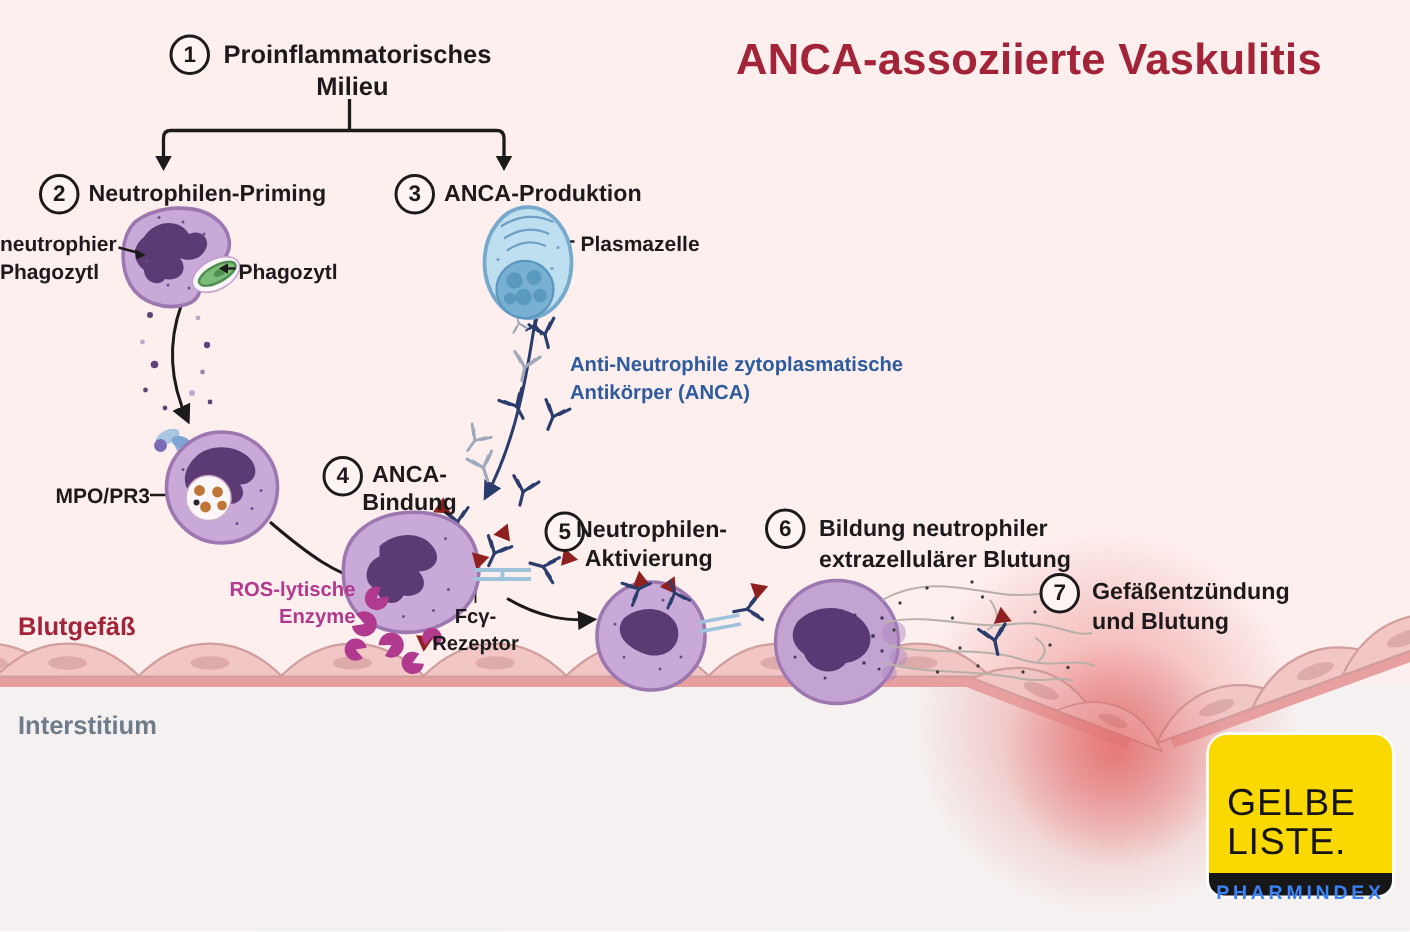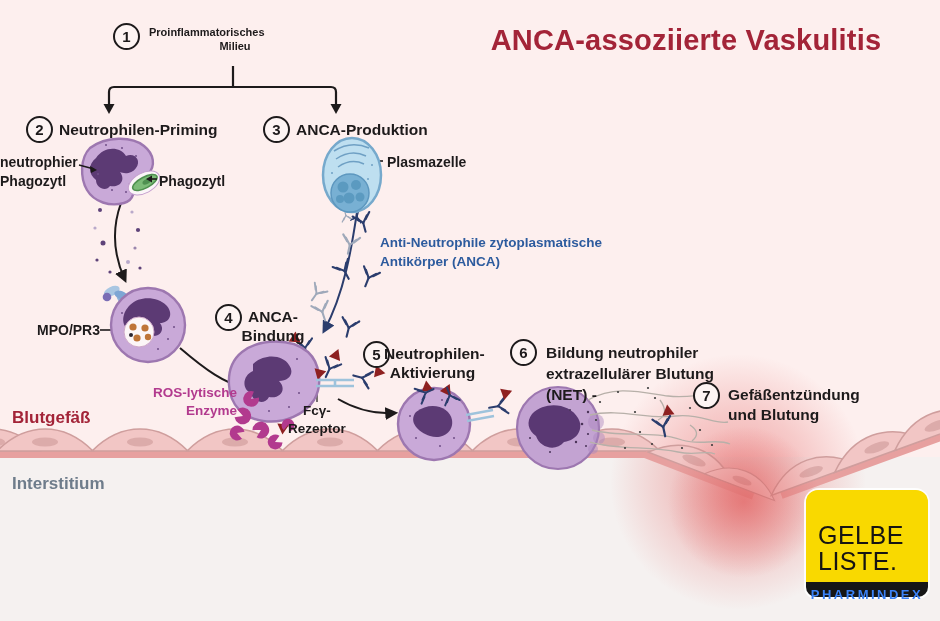--- a/index.html
+++ b/index.html
@@ -10,21 +10,21 @@
   }
   #art{position:absolute;left:0;top:0;z-index:1;}
   .txt{position:absolute;z-index:2;color:#1d1a1b;font-weight:700;line-height:1.25;}
   .badge{
     position:absolute;z-index:2;width:27px;height:27px;border-radius:50%;
     border:2.3px solid #1d1a1b;background:#fdf4f3;color:#1d1a1b;
     font-size:15px;font-weight:700;display:flex;align-items:center;justify-content:center;
     box-sizing:border-box;
   }
   #title{left:462px;top:22px;width:448px;text-align:center;font-size:29px;font-weight:800;color:#a32438;letter-spacing:.2px;}
-  .f16{font-size:11px;} .f15{font-size:15.5px;} .f14{font-size:14px;} .f13{font-size:13.5px;}
+  .f16{font-size:17px;} .f15{font-size:15.5px;} .f14{font-size:14px;} .f13{font-size:13.5px;}
   #anca-label{color:#2d5b9e;}
   #ros-label{color:#b23a8e;text-align:right;}
   #vessel-label{color:#a32438;font-size:17px;}
   #interstitium-label{color:#6e7c8b;font-size:17px;}
   #logo{position:absolute;z-index:3;left:806px;top:490px;width:122px;box-shadow:0 0 0 2px rgba(255,255,255,.9);border-radius:13px 13px 10px 10px;}
   #logo-top{background:#f9d900;border-radius:12px 12px 0 0;height:92px;padding:0 0 0 12px;box-sizing:border-box;}
   #logo-top .ll{padding-top:32px;}
   #logo-top div{font-size:25px;font-weight:400;line-height:26px;color:#161412;letter-spacing:.5px;}
   #logo-bottom{background:#171717;border-radius:0 0 10px 10px;height:15px;color:#3b82f6;
     font-size:13px;font-weight:700;letter-spacing:2.5px;text-align:center;line-height:25px;}
@@ -342,21 +342,20 @@
   <div class="badge" style="left:363px;top:341px">5</div>
   <div class="txt f15" style="left:384px;top:344px;width:97px;text-align:center">
     <div>Neutrophilen-</div>
     <div>Aktivierung</div>
   </div>
 
   <div class="badge" style="left:510px;top:339px">6</div>
   <div class="txt f15" style="left:546px;top:342px;line-height:21px">
     <div>Bildung neutrophiler</div>
     <div>extrazellulärer Blutung</div>
-    <div>(NET) -</div>
   </div>
 
   <div class="badge" style="left:693px;top:382px">7</div>
   <div class="txt f15" style="left:728px;top:385px;line-height:20px">
     <div>Gefäßentzündung</div>
     <div>und Blutung</div>
   </div>
 
   <div class="txt f14" style="left:0;top:153px;width:60px;text-align:center;line-height:19px">
     <div>neutrophier</div>

